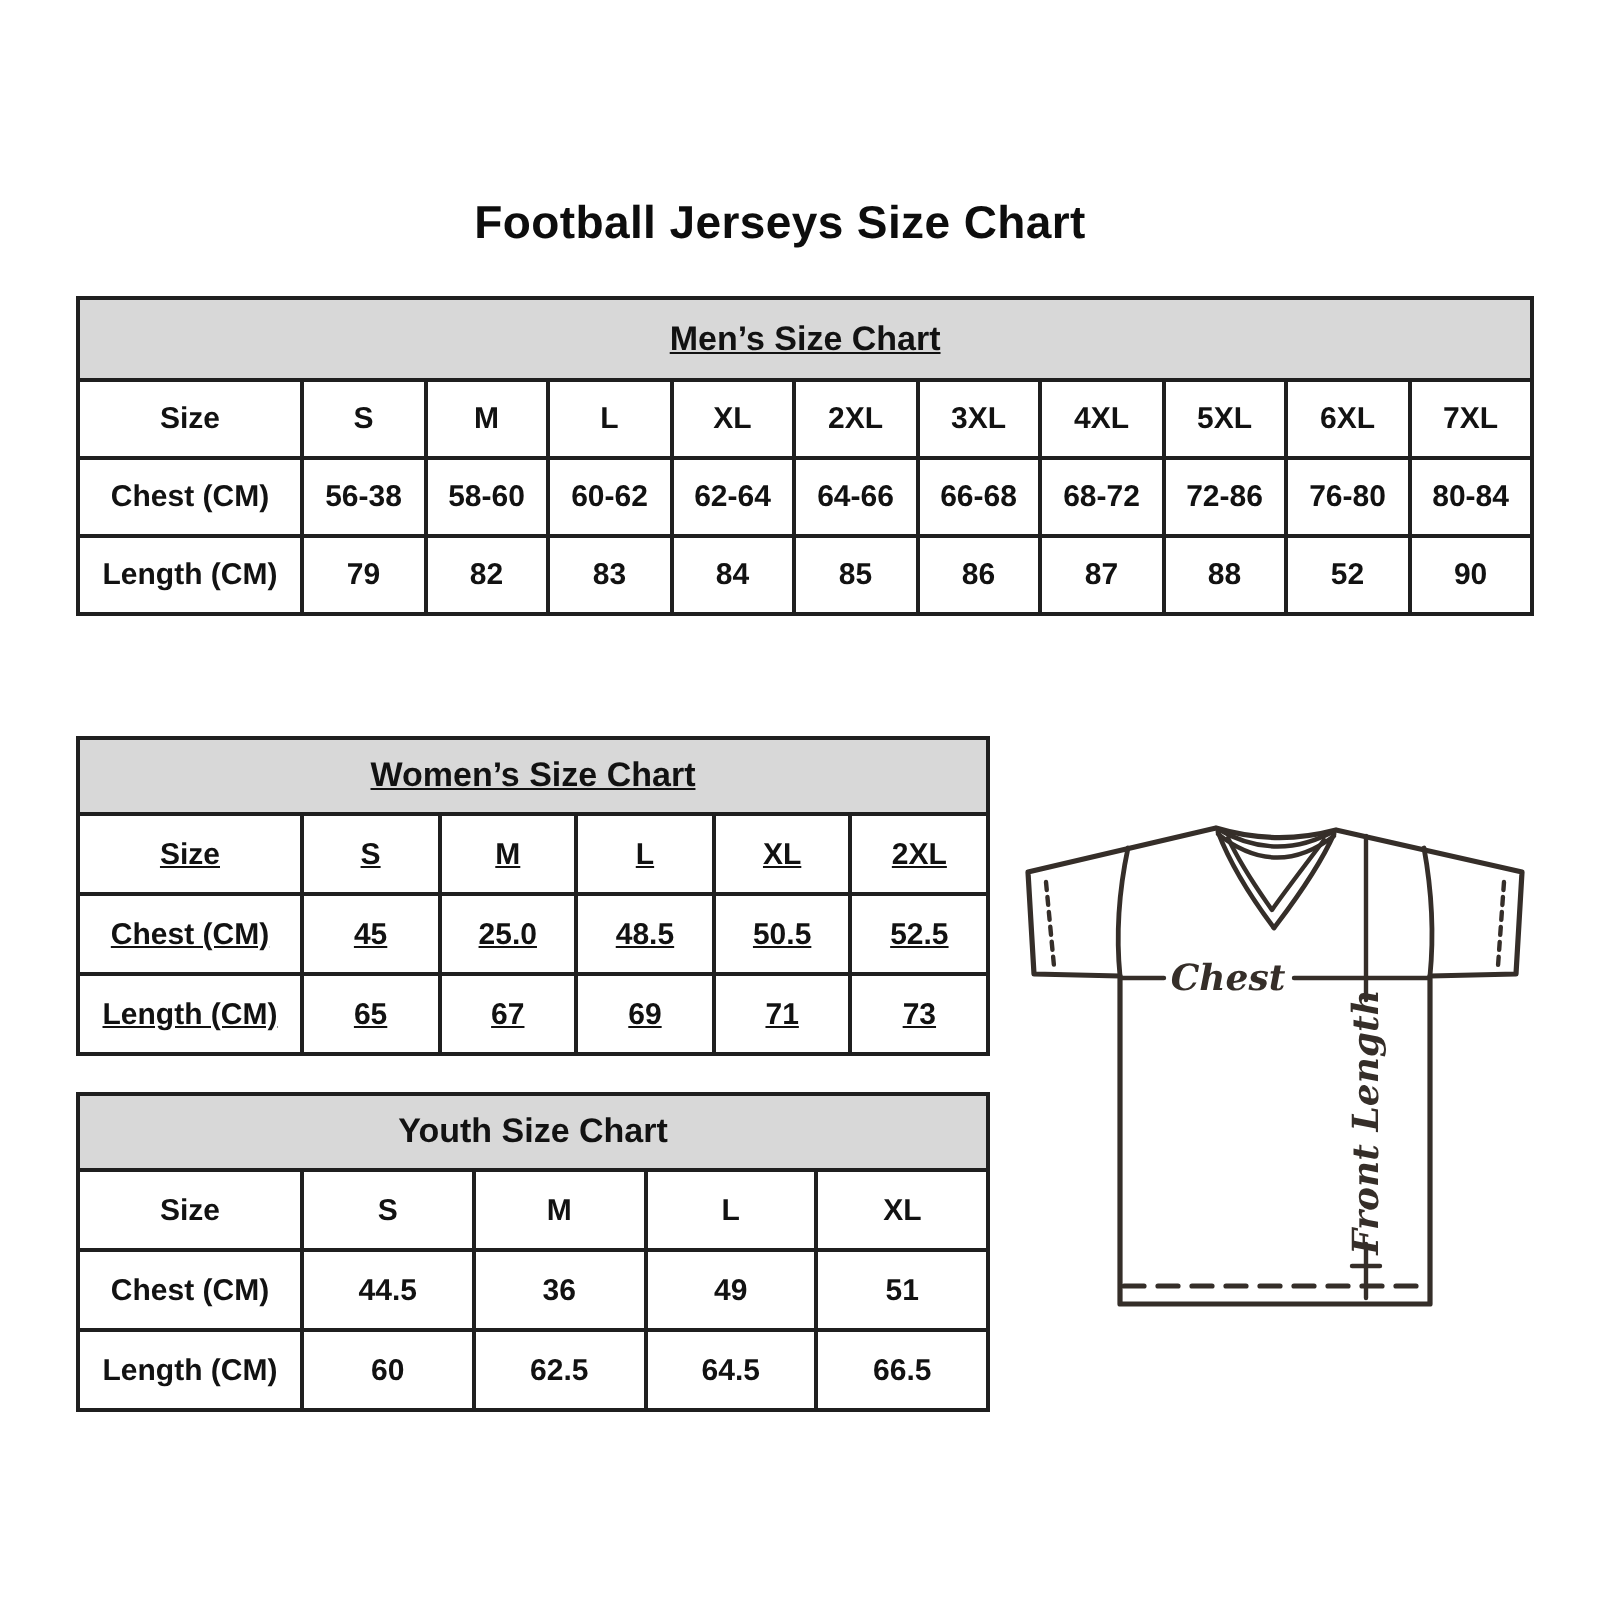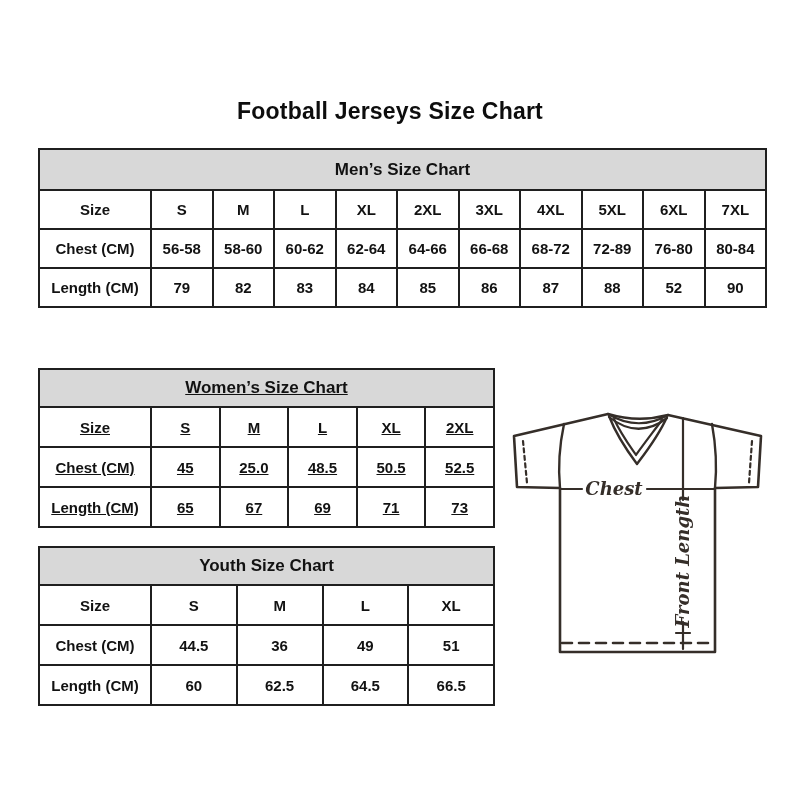--- a/index.html
+++ b/index.html
@@ -40,21 +40,21 @@
     overflow: hidden;
   }
   .size-table td.tband {
     background: #d8d8d8;
     font-size: 17px;
   }
   .tbl-men   { left: 38px; top: 148px; width: 727px; }
   .tbl-women { left: 38px; top: 368px; width: 455px; text-decoration: underline; }
   .tbl-youth { left: 38px; top: 546px; width: 455px; }
   .tbl-men   tr { height: 39px; }
-  .tbl-men   tr.band-row { height: 41px; }
+  .tbl-men   tr.band-row { height: 41px; text-decoration: underline; }
   .tbl-women tr, .tbl-youth tr { height: 40px; }
   .tbl-women tr.band-row, .tbl-youth tr.band-row { height: 38px; }
 
   .jersey-diagram {
     position: absolute;
     left: 500px; top: 392px;
     width: 280px; height: 272px;
   }
   .jersey-diagram svg { display: block; width: 100%; height: 100%; }
   .measure-label {
@@ -97,28 +97,28 @@
           <td>XL</td>
           <td>2XL</td>
           <td>3XL</td>
           <td>4XL</td>
           <td>5XL</td>
           <td>6XL</td>
           <td>7XL</td>
         </tr>
         <tr>
           <td>Chest (CM)</td>
-          <td>56-58</td>
+          <td>56-38</td>
           <td>58-60</td>
           <td>60-62</td>
           <td>62-64</td>
           <td>64-66</td>
           <td>66-68</td>
           <td>68-72</td>
-          <td>72-89</td>
+          <td>72-86</td>
           <td>76-80</td>
           <td>80-84</td>
         </tr>
         <tr>
           <td>Length (CM)</td>
           <td>79</td>
           <td>82</td>
           <td>83</td>
           <td>84</td>
           <td>85</td>

